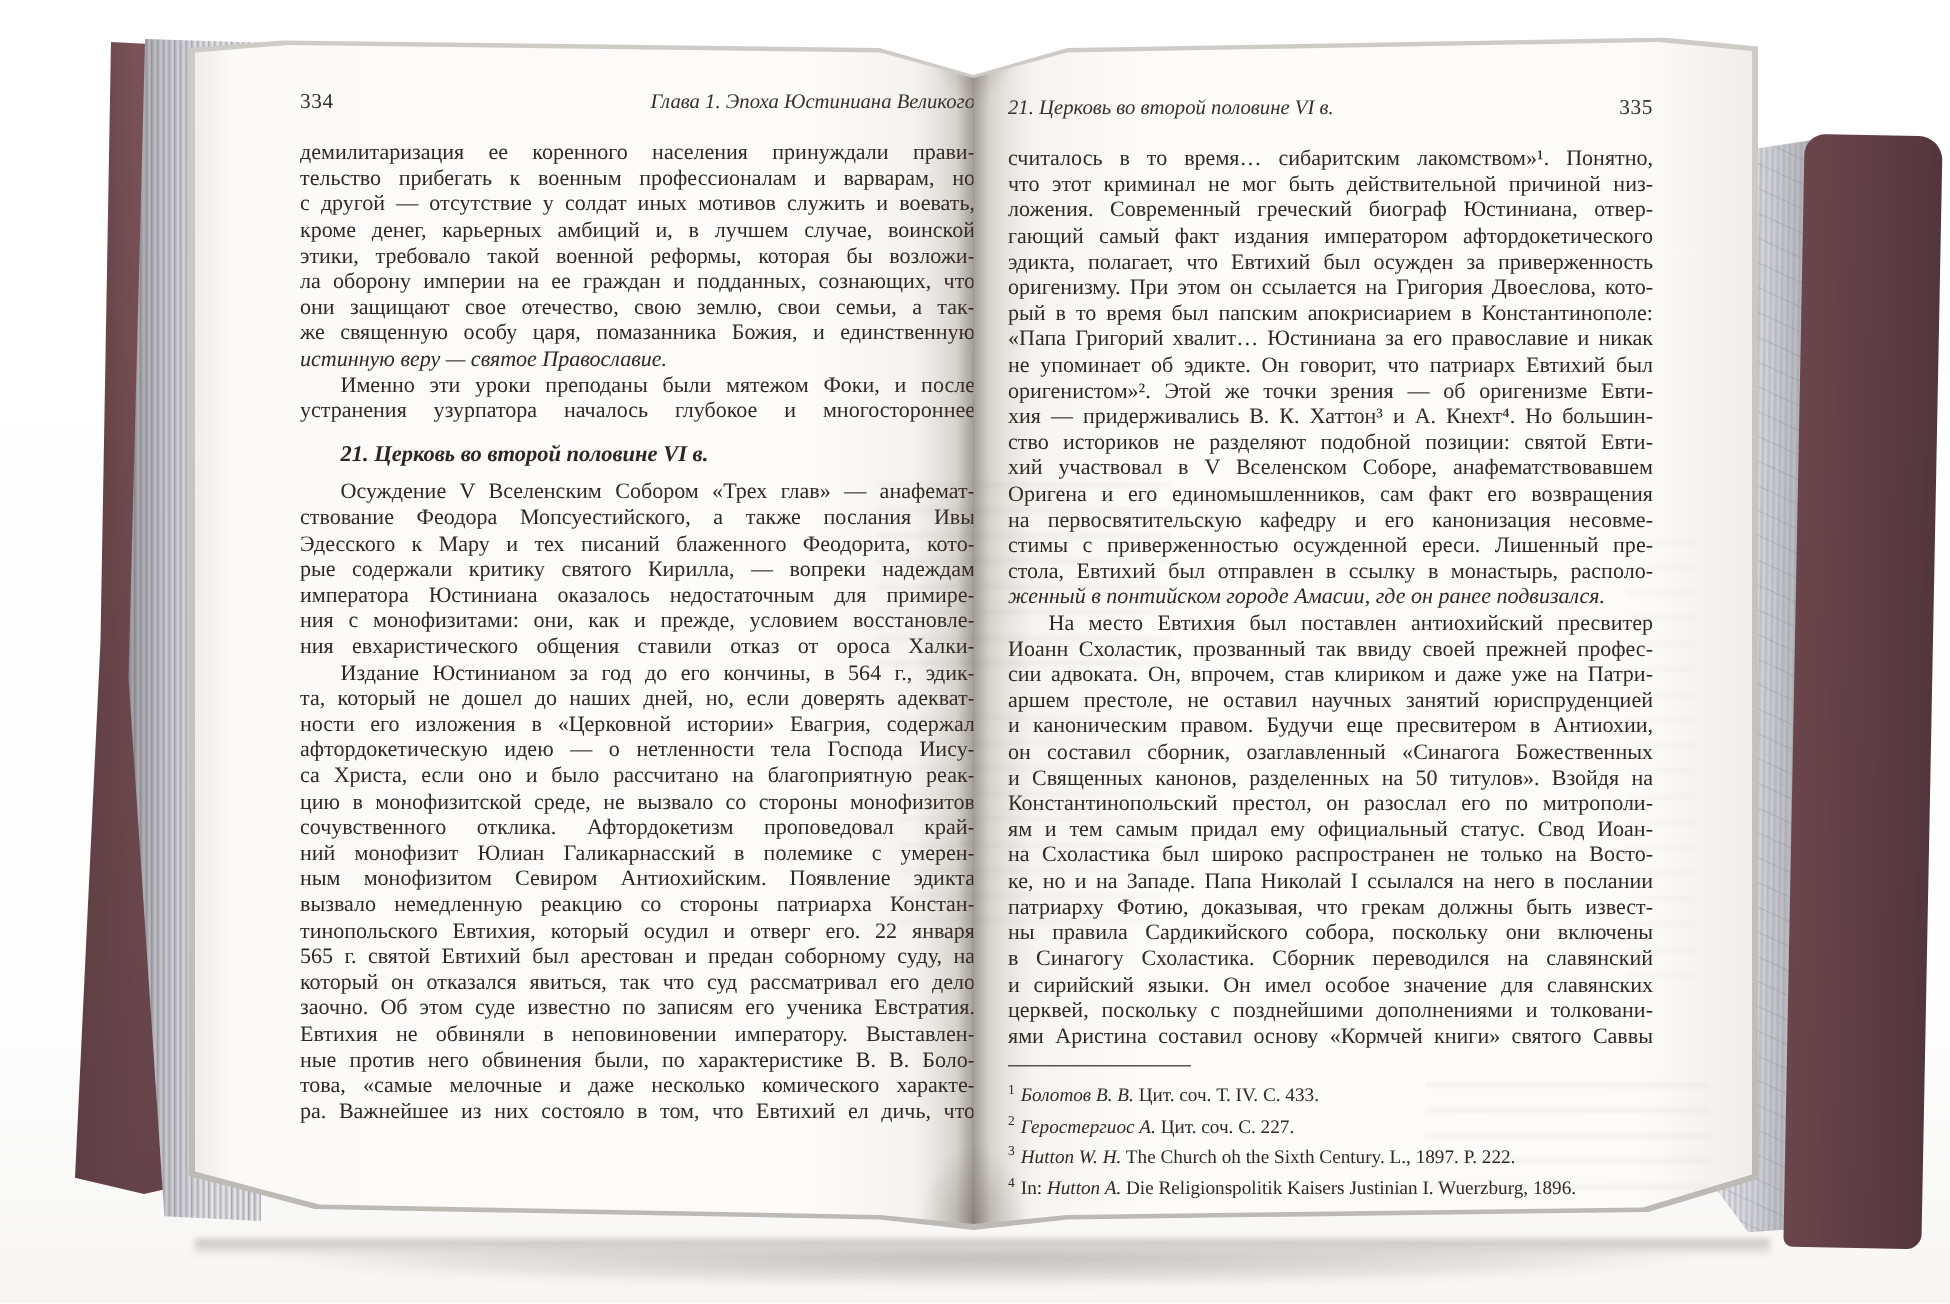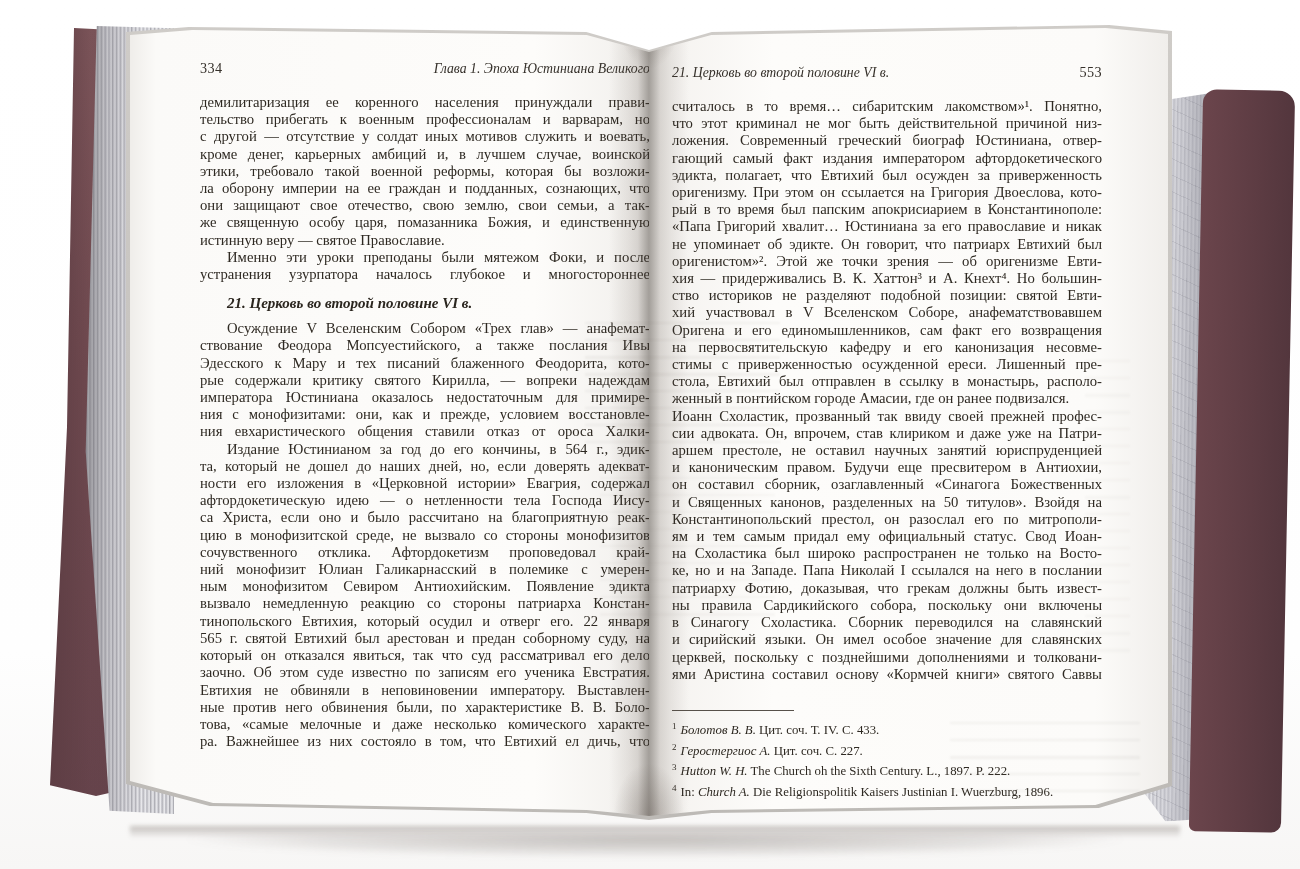--- a/index.html
+++ b/index.html
@@ -74,21 +74,21 @@
   .page-right .pagehead { left:23px;  width:430px; top:42px; }
   .pagenum { font-size:14.2px; letter-spacing:0.4px; }
   .runhead { font-style:italic; font-size:13.8px; }
 
   .bodytext { position:absolute; color:#2e2922; }
   .page-left  .bodytext { left:70px; top:72px; width:450px; }
   .page-right .bodytext { left:23px; top:76px; width:430px; }
   .line { font-size:14.7px; line-height:17.2px; white-space:nowrap;
     text-align:justify; text-align-last:justify; }
   .line.indent { text-indent:27px; }
-  .line.end { text-align-last:left; }
+  .line.end { text-align-last:left;font-style:italic; }
   .heading { font-size:15px; line-height:19px; font-weight:bold; font-style:italic;
     text-indent:27px; margin:11px 0 7px 0; color:#2b261f; }
 
   .footnotes { position:absolute; left:23px; top:688px; width:430px; color:#2e2922; }
   .fnrule { width:122px; height:1px; background:#57514a; margin-bottom:7px; }
   .fn { font-size:12.8px; line-height:16.4px; white-space:nowrap; }
   .fn sup { font-size:9px; margin-right:4px; }
   .fn i { font-style:italic; }
 
   
@@ -158,41 +158,42 @@
           <div class="line">Евтихия не обвиняли в неповиновении императору. Выставлен-</div>
           <div class="line">ные против него обвинения были, по характеристике В. В. Боло-</div>
           <div class="line">това, «самые мелочные и даже несколько комического характе-</div>
           <div class="line">ра. Важнейшее из них состояло в том, что Евтихий ел дичь, что</div>
         </div>
     </div>
 
     <div class="page page-right">
       <div class="pagehead">
         <span class="runhead">21. Церковь во второй половине VI в.</span>
-        <span class="pagenum">553</span>
+        <span class="pagenum">335</span>
       </div>
       <div class="bodytext" id="right-body">
           <div class="line">считалось в то время… сибаритским лакомством»¹. Понятно,</div>
           <div class="line">что этот криминал не мог быть действительной причиной низ-</div>
           <div class="line">ложения. Современный греческий биограф Юстиниана, отвер-</div>
           <div class="line">гающий самый факт издания императором афтордокетического</div>
           <div class="line">эдикта, полагает, что Евтихий был осужден за приверженность</div>
           <div class="line">оригенизму. При этом он ссылается на Григория Двоеслова, кото-</div>
           <div class="line">рый в то время был папским апокрисиарием в Константинополе:</div>
           <div class="line">«Папа Григорий хвалит… Юстиниана за его православие и никак</div>
           <div class="line">не упоминает об эдикте. Он говорит, что патриарх Евтихий был</div>
           <div class="line">оригенистом»². Этой же точки зрения — об оригенизме Евти-</div>
           <div class="line">хия — придерживались В. К. Хаттон³ и А. Кнехт⁴. Но большин-</div>
           <div class="line">ство историков не разделяют подобной позиции: святой Евти-</div>
           <div class="line">хий участвовал в V Вселенском Соборе, анафематствовавшем</div>
           <div class="line">Оригена и его единомышленников, сам факт его возвращения</div>
           <div class="line">на первосвятительскую кафедру и его канонизация несовме-</div>
           <div class="line">стимы с приверженностью осужденной ереси. Лишенный пре-</div>
           <div class="line">стола, Евтихий был отправлен в ссылку в монастырь, располо-</div>
           <div class="line end">женный в понтийском городе Амасии, где он ранее подвизался.</div>
+          <div class="line indent">На место Евтихия был поставлен антиохийский пресвитер</div>
           <div class="line">Иоанн Схоластик, прозванный так ввиду своей прежней профес-</div>
           <div class="line">сии адвоката. Он, впрочем, став клириком и даже уже на Патри-</div>
           <div class="line">аршем престоле, не оставил научных занятий юриспруденцией</div>
           <div class="line">и каноническим правом. Будучи еще пресвитером в Антиохии,</div>
           <div class="line">он составил сборник, озаглавленный «Синагога Божественных</div>
           <div class="line">и Священных канонов, разделенных на 50 титулов». Взойдя на</div>
           <div class="line">Константинопольский престол, он разослал его по митрополи-</div>
           <div class="line">ям и тем самым придал ему официальный статус. Свод Иоан-</div>
           <div class="line">на Схоластика был широко распространен не только на Восто-</div>
           <div class="line">ке, но и на Западе. Папа Николай I ссылался на него в послании</div>
@@ -202,21 +203,21 @@
           <div class="line">и сирийский языки. Он имел особое значение для славянских</div>
           <div class="line">церквей, поскольку с позднейшими дополнениями и толковани-</div>
           <div class="line">ями Аристина составил основу «Кормчей книги» святого Саввы</div>
         </div>
       <div class="footnotes">
         <div class="fnrule"></div>
         <div id="footnotes-list">
             <div class="fn"><sup>1</sup><i>Болотов В. В.</i> Цит. соч. Т. IV. С. 433.</div>
             <div class="fn"><sup>2</sup><i>Геростергиос А.</i> Цит. соч. С. 227.</div>
             <div class="fn"><sup>3</sup><i>Hutton W. H.</i> The Church oh the Sixth Century. L., 1897. P. 222.</div>
-            <div class="fn"><sup>4</sup>In: <i>Church A.</i> Die Religionspolitik Kaisers Justinian I. Wuerzburg, 1896.</div>
+            <div class="fn"><sup>4</sup>In: <i>Hutton A.</i> Die Religionspolitik Kaisers Justinian I. Wuerzburg, 1896.</div>
           </div>
       </div>
     </div>
 
     <div class="gutter-shadow"></div>
     <div class="gutter-top"></div>
     <div class="gutter-bottom"></div>
 
     <div class="ghost ghost-a"></div>
     <div class="ghost ghost-b"></div>

